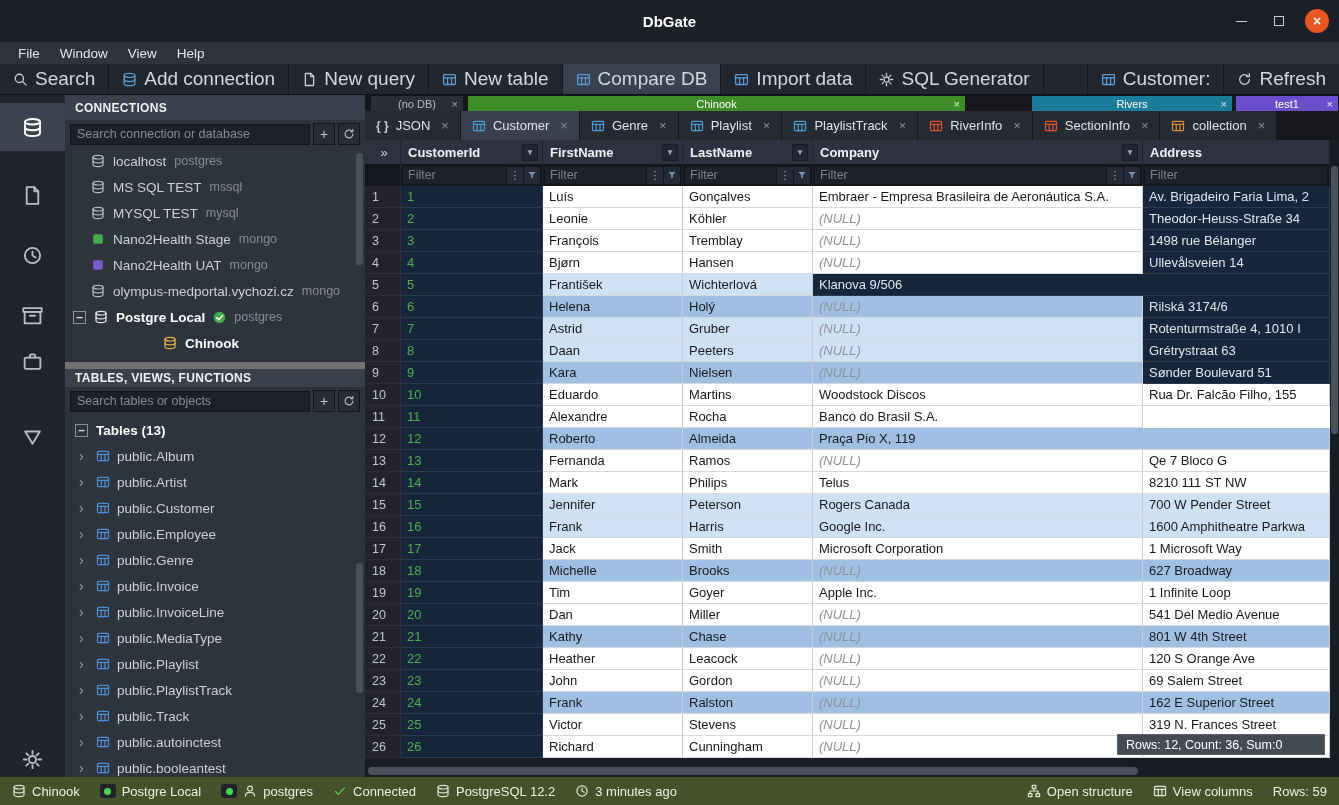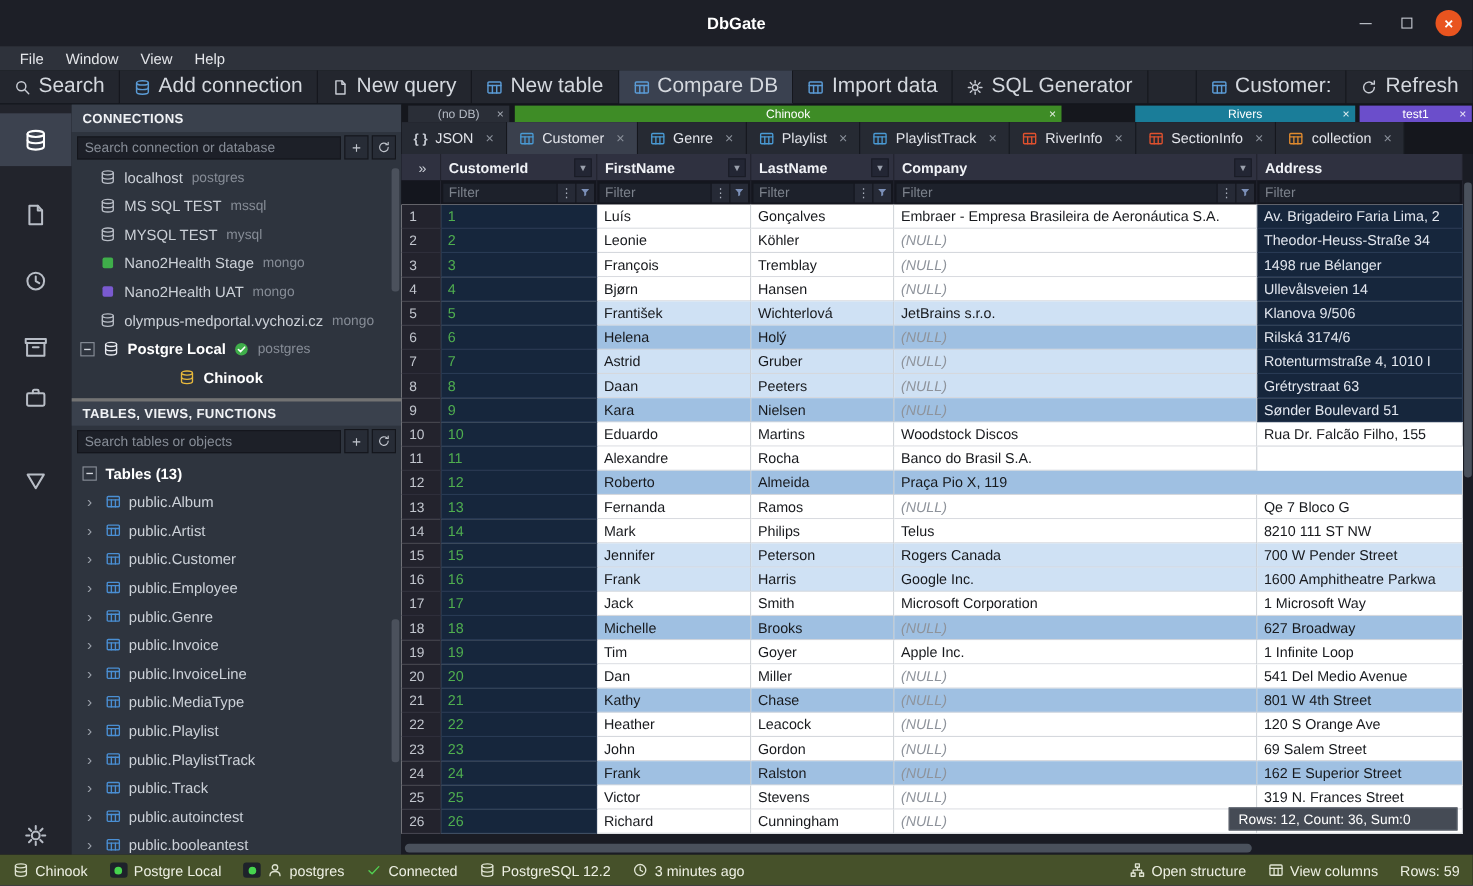--- a/index.html
+++ b/index.html
@@ -21,21 +21,21 @@
   .tb-group{display:flex;}
   .tb-btn{display:flex;align-items:center;gap:7px;padding:0 13px;border-right:1px solid #15171d;color:#d4d8de;font-size:19px;white-space:nowrap;}
   .tb-group.right .tb-btn{border-right:none;border-left:1px solid #15171d;}
   .tb-btn.hl{background:#3a4150;}
   
   .activitybar{position:absolute;left:0;top:95px;width:65px;bottom:28px;background:#22242c;}
   .ab-item{position:absolute;left:0;width:65px;height:48px;display:flex;align-items:center;justify-content:center;}
   .ab-item.active{background:#3c424f;}
   
   .sidepanel{position:absolute;left:65px;top:95px;width:300px;bottom:28px;background:#2e343e;overflow:hidden;}
-  .panel-header{height:25px;background:#3a414d;color:#f0f2f5;font-weight:bold;font-size:12px;display:flex;align-items:center;padding:0 10px;letter-spacing:.3px;border-top:3px solid #737373;}
+  .panel-header{height:25px;background:#3a414d;color:#f0f2f5;font-weight:bold;font-size:12px;display:flex;align-items:center;padding:0 10px;letter-spacing:.3px;border-top:7px solid #737373;}
   .search-row{display:flex;align-items:center;padding:3px 5px;gap:3px;}
   .search-input{flex:1;height:21px;background:#1d2028;border:1px solid #14161c;color:#c8ccd2;font-size:12.5px;padding:0 6px;font-family:"Liberation Sans",sans-serif;outline:none;}
   .search-input::placeholder{color:#868c96;}
   .sq-btn{width:22px;height:22px;background:#272c36;border:1px solid #14161c;color:#c0c4cc;font-size:14px;display:flex;align-items:center;justify-content:center;padding:0;}
   .conn-item{height:26px;display:flex;align-items:center;padding-left:26px;gap:8px;font-size:13.5px;color:#ccd1d8;white-space:nowrap;}
   .conn-item.active{font-weight:bold;color:#ffffff;padding-left:8px;}
   .conn-engine{color:#868c96;font-size:12.5px;font-weight:normal;}
   .conn-child{height:26px;display:flex;align-items:center;padding-left:98px;gap:8px;font-size:13.5px;color:#ffffff;font-weight:bold;}
   .expander{width:13px;height:13px;border:1px solid #8b919b;color:#d5d9df;font-size:12px;line-height:10px;display:flex;align-items:center;justify-content:center;flex:none;}
   .group-row{height:26px;display:flex;align-items:center;padding-left:10px;gap:8px;color:#ffffff;font-weight:bold;font-size:13.5px;}
@@ -752,21 +752,20 @@
             <div class="gc norm" style="width:140px;">Bjørn</div>
             <div class="gc norm" style="width:130px;">Hansen</div>
             <div class="gc norm nullv" style="width:330px;">(NULL)</div>
             <div class="gc darkcell" style="width:187px;flex:1;">Ullevålsveien 14</div>
           </div>
           <div class="grow sel1">
             <div class="gc gutter">5</div>
             <div class="gc idcell" style="width:142px;">5</div>
             <div class="gc norm" style="width:140px;">František</div>
             <div class="gc norm" style="width:130px;">Wichterlová</div>
-            <div class="gc norm" style="width:330px;">JetBrains s.r.o.</div>
             <div class="gc darkcell" style="width:187px;flex:1;">Klanova 9/506</div>
           </div>
           <div class="grow sel2">
             <div class="gc gutter">6</div>
             <div class="gc idcell" style="width:142px;">6</div>
             <div class="gc norm" style="width:140px;">Helena</div>
             <div class="gc norm" style="width:130px;">Holý</div>
             <div class="gc norm nullv" style="width:330px;">(NULL)</div>
             <div class="gc darkcell" style="width:187px;flex:1;">Rilská 3174/6</div>
           </div>

